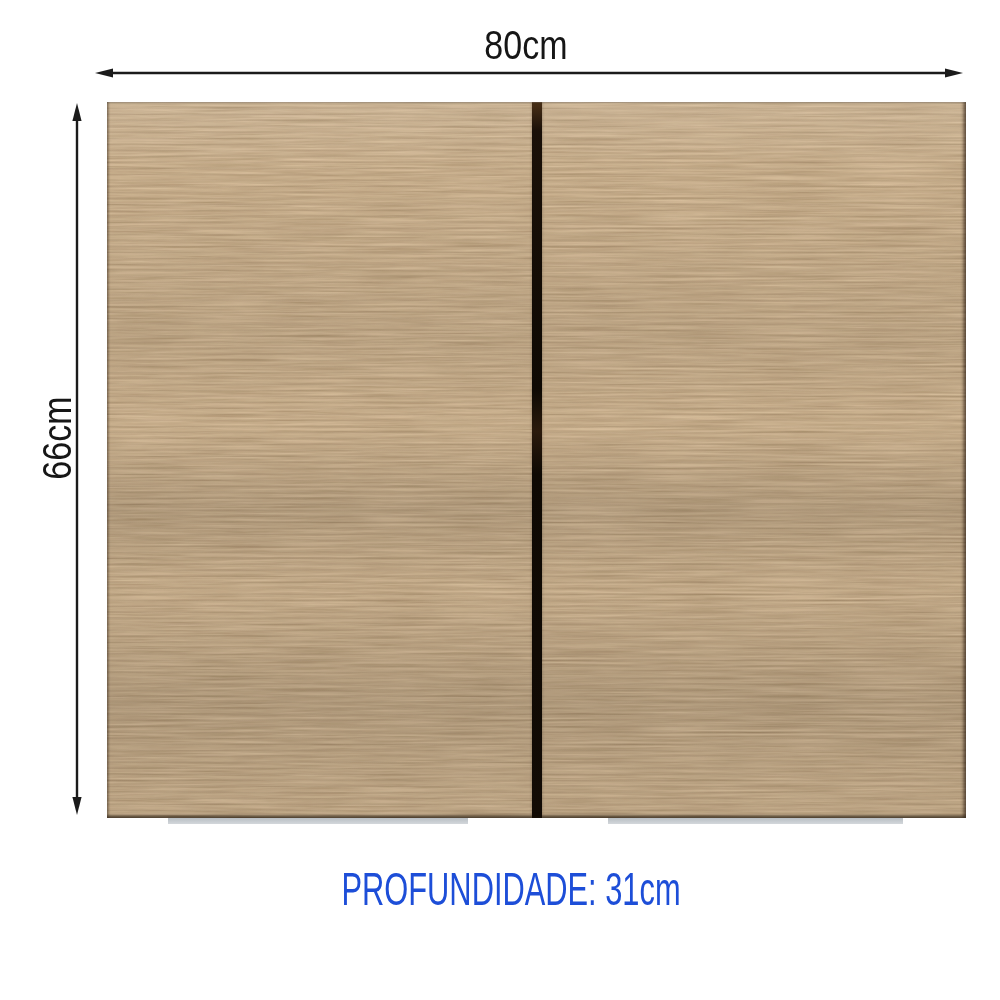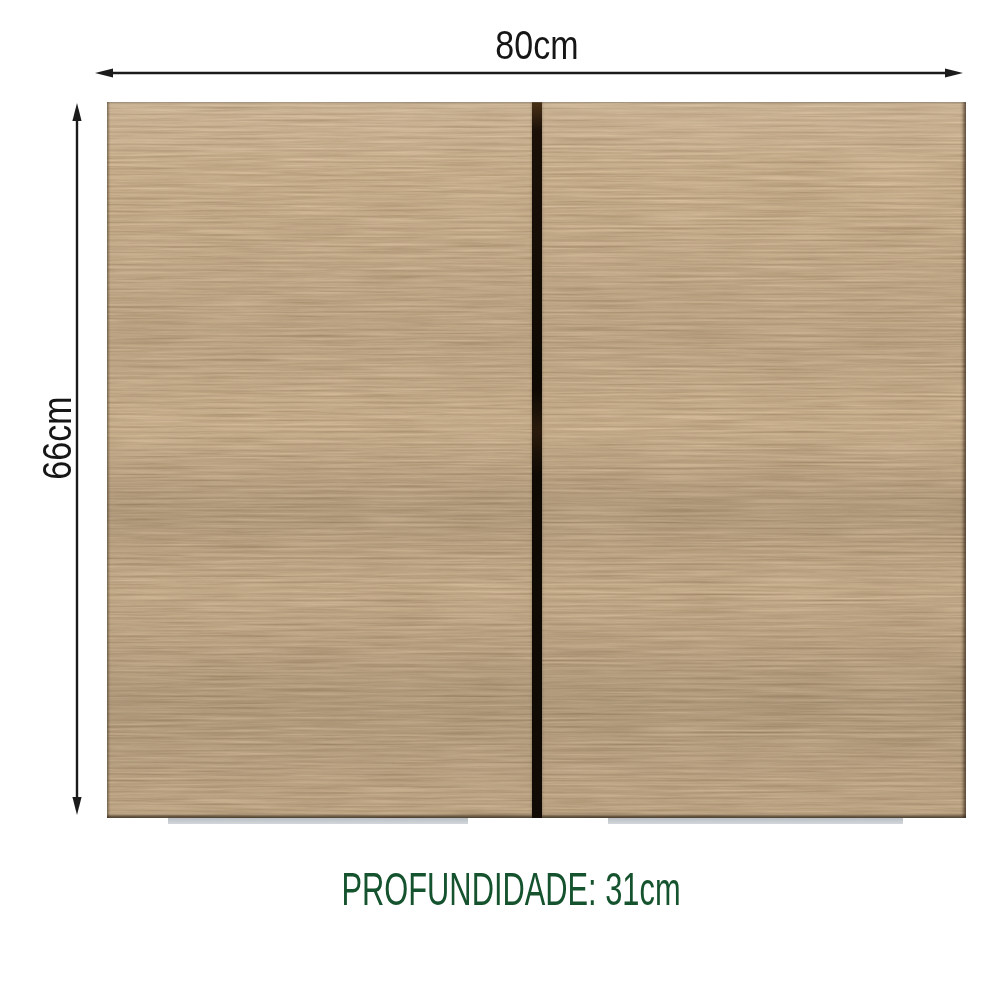--- a/index.html
+++ b/index.html
@@ -19,21 +19,21 @@
 
   
   .dim-label {
     position: absolute;
     font-size: 40px;
     line-height: 1;
     color: #161616;
     white-space: nowrap;
   }
   .dim-label-top {
-    left: 107px;
+    left: 96px;
     top: 25px;
     width: 859px;
     text-align: center;
   }
   .dim-label-left {
     left: -13px;
     top: 416px;
     width: 140px;
     height: 44px;
     line-height: 44px;
@@ -45,21 +45,21 @@
     transform: scaleX(0.85);
   }
   .depth-label {
     position: absolute;
     left: 0;
     top: 866px;
     width: 1000px;
     text-align: center;
     font-size: 46px;
     line-height: 1;
-    color: #14532d;
+    color: #1d4ed8;
     white-space: nowrap;
   }
   .squeeze-lg {
     display: inline-block;
     transform: translateX(11px) scaleX(0.67);
   }
 
   
   .arrow-h { position: absolute; left: 95px; top: 67px; }
   .arrow-v { position: absolute; left: 71px; top: 103px; }

